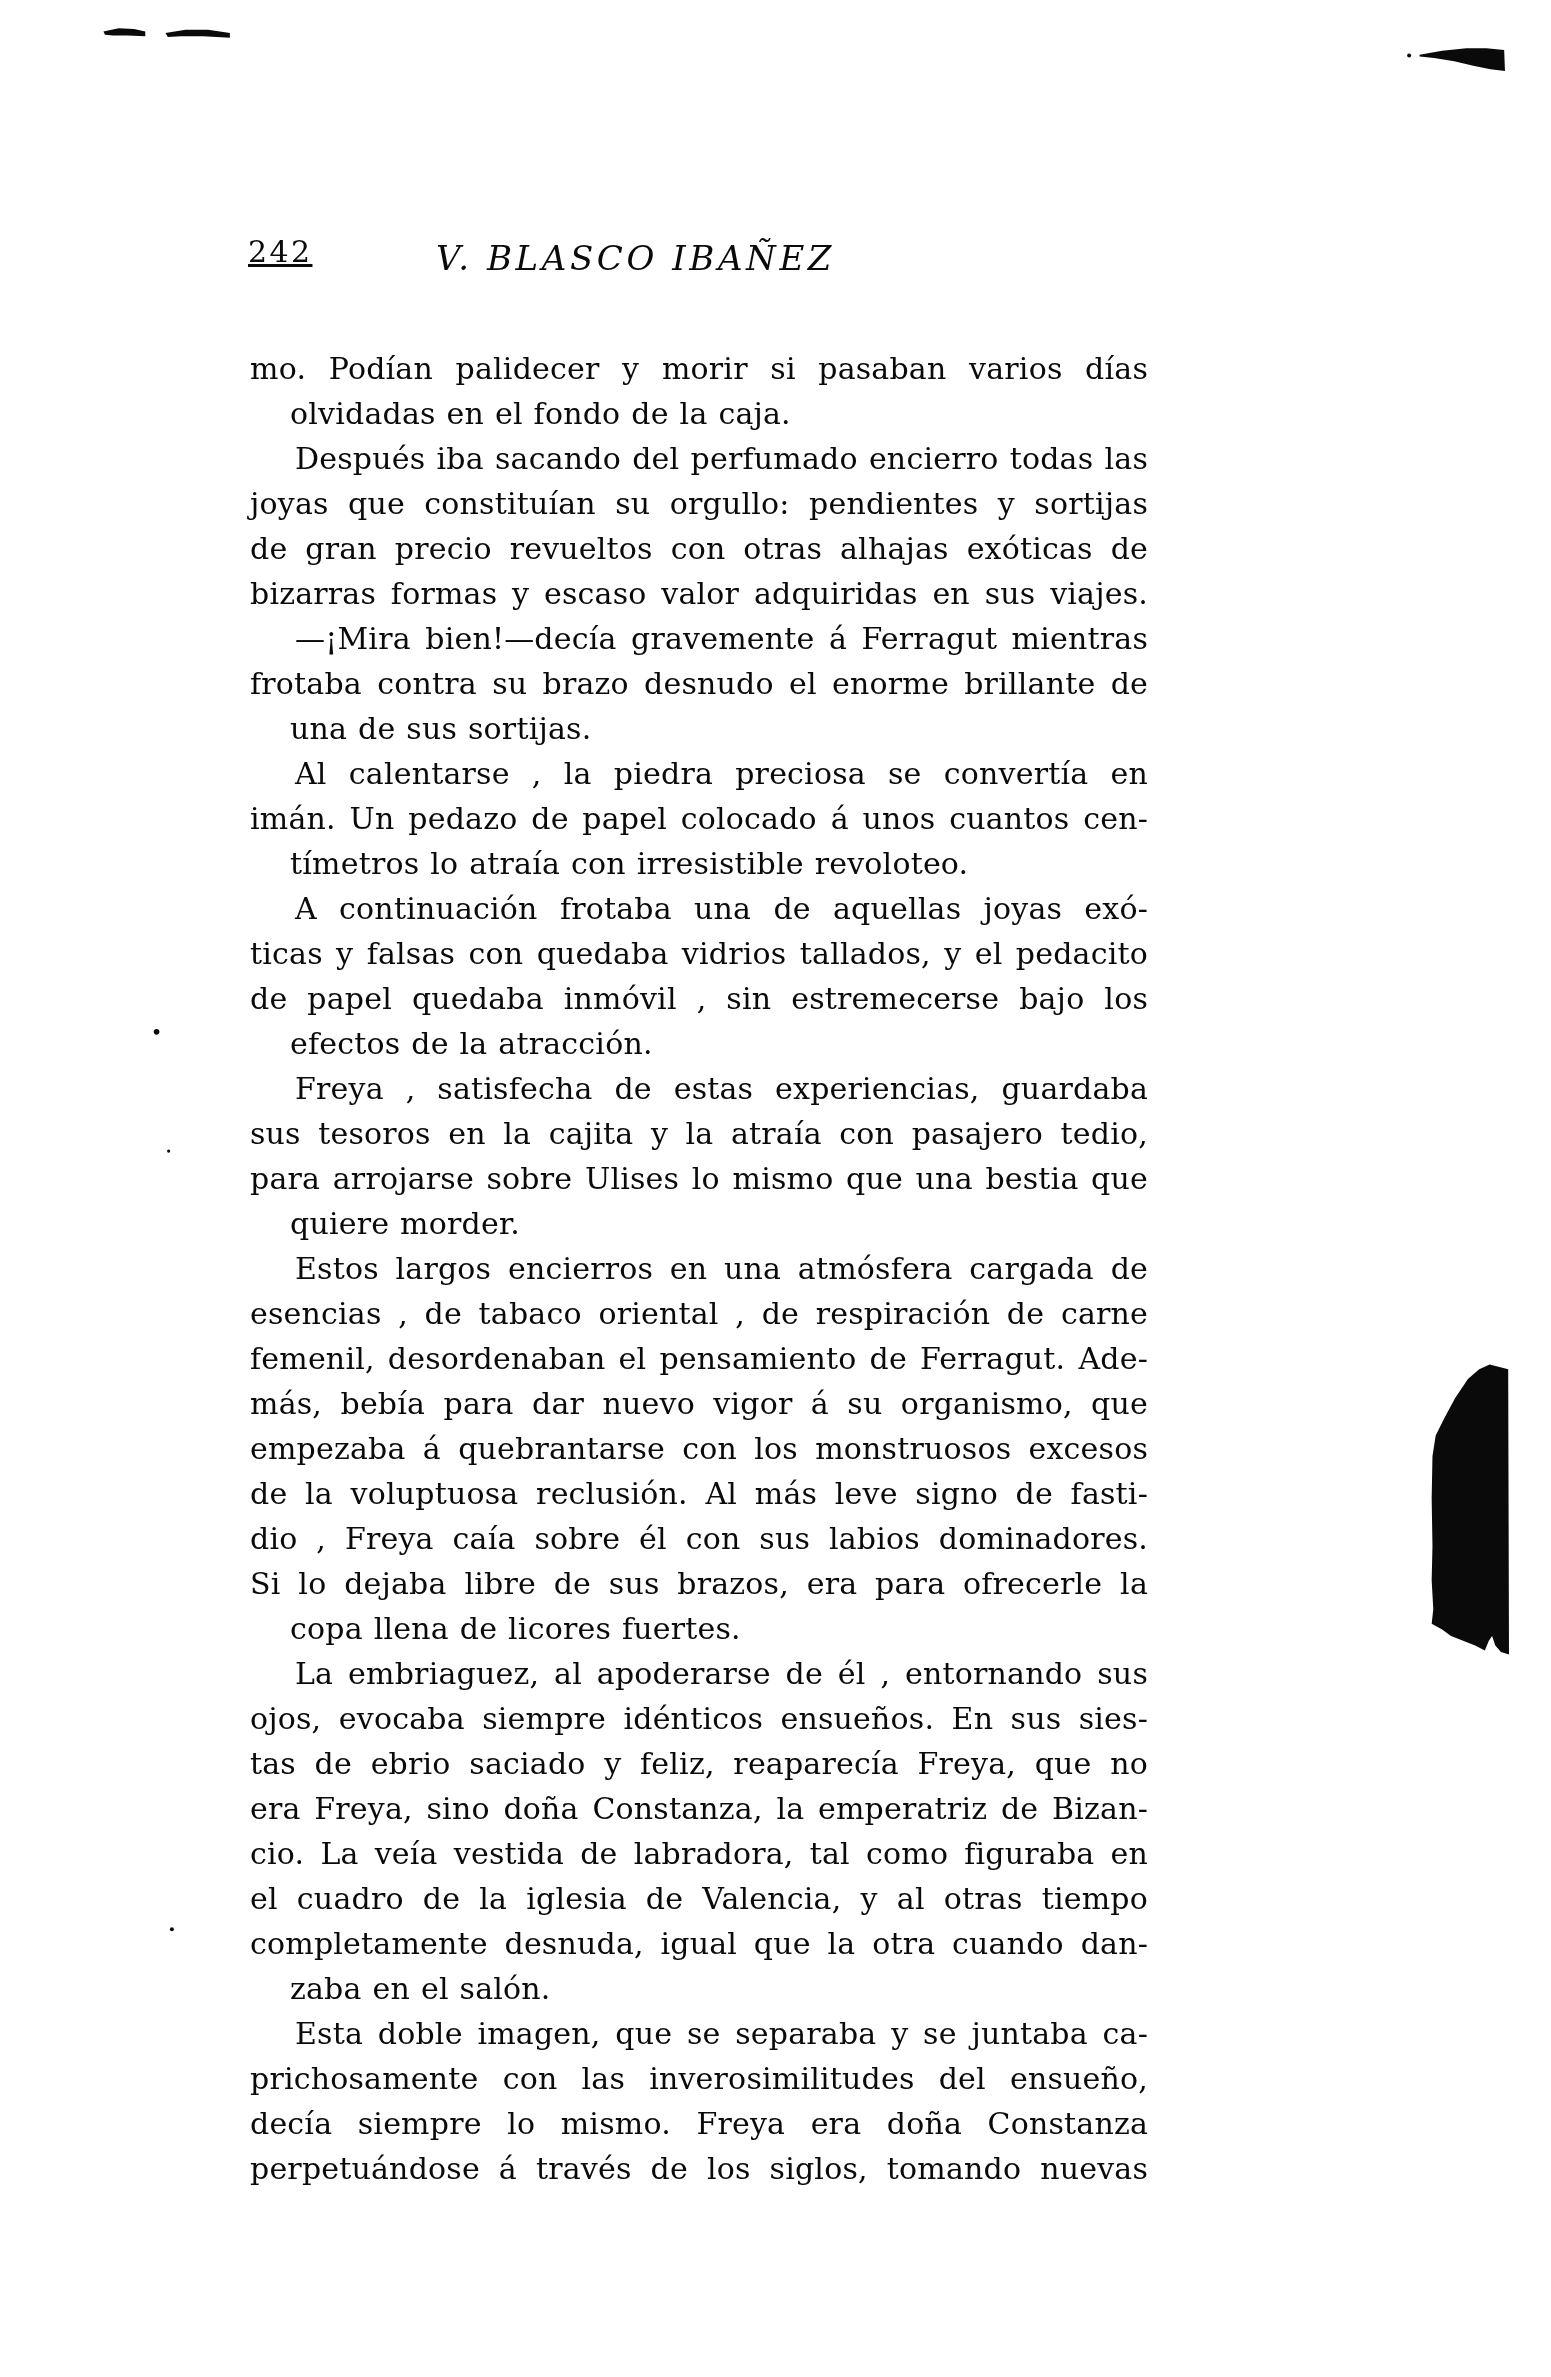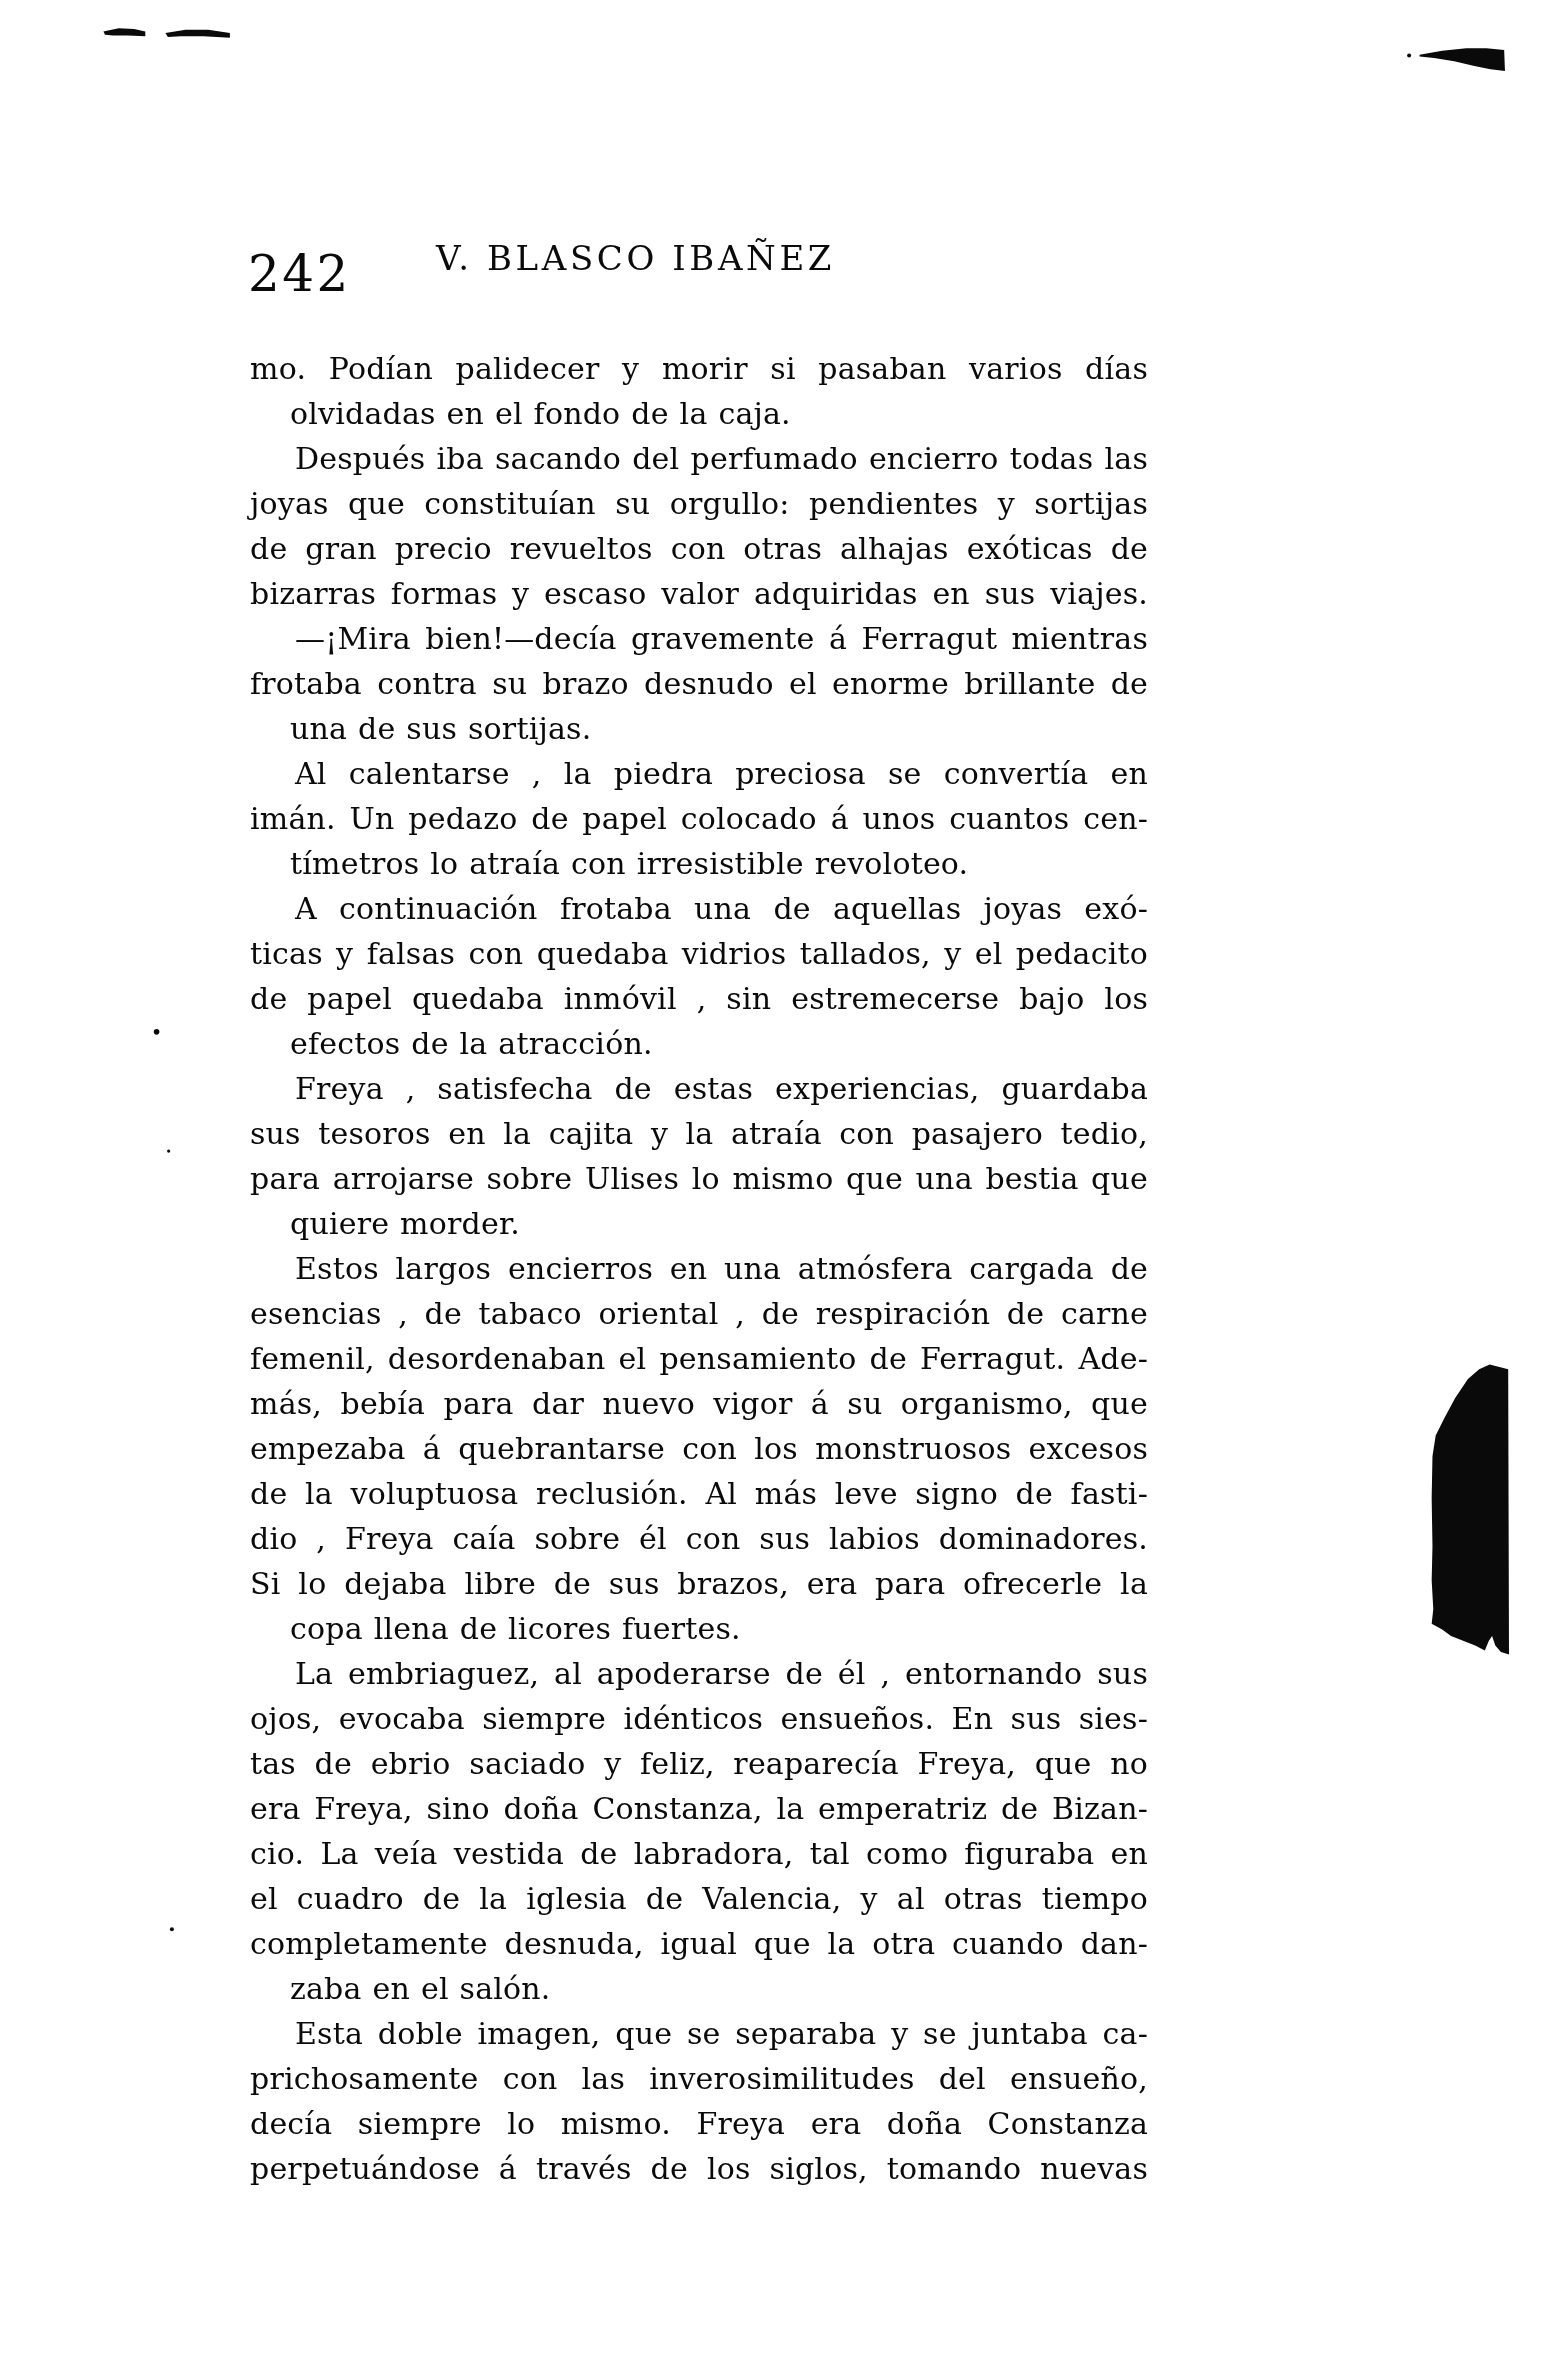--- a/index.html
+++ b/index.html
@@ -6,27 +6,27 @@
   body{
     width:1552px;height:2377px;
     background:#ffffff;
     font-family:"DejaVu Serif", serif;
     color:#0a0a0a;
     position:relative;
     overflow:hidden;
   }
   .page{position:absolute;inset:0;background:#ffffff;}
   .page-number{
-    position:absolute;left:248px;top:249px;
-    font-size:50px;line-height:1;letter-spacing:2.4px;
+    position:absolute;left:248px;top:237px;
+    font-size:30px;line-height:1;letter-spacing:2.4px;text-decoration:underline;
   }
   .running-title{
     position:absolute;left:436px;top:241px;
     font-size:34px;line-height:1;
-    letter-spacing:3.6px;white-space:nowrap;
+    font-style:italic;letter-spacing:3.6px;white-space:nowrap;
   }
   .text-block{
     position:absolute;left:250px;top:346px;width:898px;
   }
   .line{
     height:45px;line-height:45px;
     font-size:30px;
     text-align:justify;
     text-align-last:justify;
     word-spacing:1.2px;

